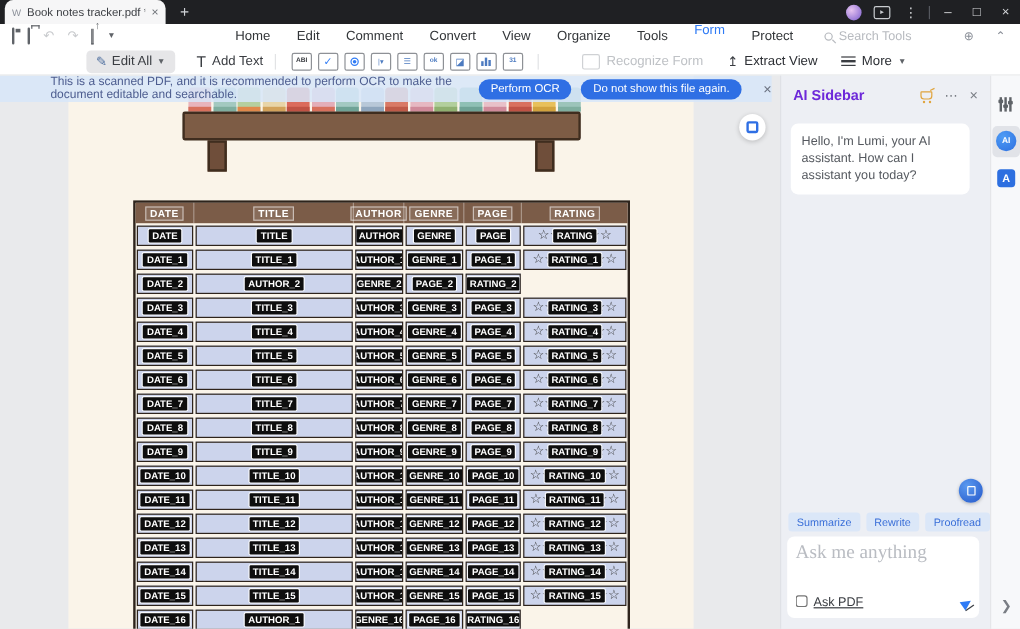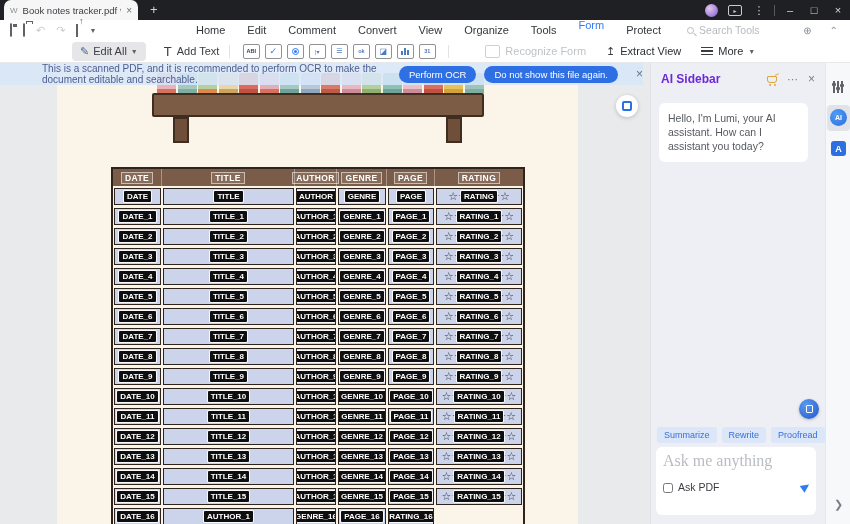--- a/index.html
+++ b/index.html
@@ -112,21 +112,21 @@
     background:radial-gradient(circle at 35% 30%, #5a9af0, #2457c9); display:flex; align-items:center; justify-content:center;
     box-shadow:0 1px 3px rgba(0,0,0,.25); }
   .sb-widget span { width:7px; height:8px; border:1.5px solid #fff; border-radius:1px; display:block; }
   .chips { position:absolute; left:6px; top:364px; display:flex; gap:5px; align-items:center; width:165px; }
   .chip { background:#dbe7f8; color:#3a6fd8; font-size:9px; border-radius:3px; padding:3px 7px; white-space:nowrap; }
   .chips .vdots { color:#6b7077; font-size:11px; margin-left:2px; }
   .askbox { position:absolute; left:5px; top:384px; width:160px; height:68px; background:#fff; border-radius:6px; padding:5px 7px; }
   .askbox textarea { width:100%; height:30px; border:none; outline:none; resize:none; font-family:Liberation Serif, serif;
     font-size:16px; color:#3a3d42; background:transparent; }
   .askbox textarea::placeholder { color:#b9bcc2; }
-  .ask-row { position:absolute; left:7px; right:7px; bottom:22px; display:flex; align-items:flex-end; font-size:10.5px; color:#3a3d42; }
+  .ask-row { position:absolute; left:7px; right:7px; bottom:6px; display:flex; align-items:flex-start; font-size:10.5px; color:#3a3d42;text-decoration:underline; }
   .ask-row input { width:10px; height:10px; margin-right:5px; }
   .plane { margin-left:auto; color:#2f7bf5; font-size:11px; transform:rotate(-35deg); }
   
   .rail { position:absolute; left:825px; top:63px; width:25px; height:461px; background:#f7f8fa; border-left:1px solid #e5e6e9; }
   .tune { position:absolute; left:7px; top:18px; display:flex; gap:2.5px; }
   .tune i { width:1.5px; height:12px; background:#5f6368; position:relative; display:block; }
   .tune i:after { content:""; position:absolute; left:-1.5px; width:4.5px; height:3px; background:#5f6368; border-radius:1px; }
   .tune i:nth-child(1):after { top:2px; } .tune i:nth-child(2):after { top:6px; } .tune i:nth-child(3):after { top:3px; }
   .ai-hl { position:absolute; left:1px; top:42px; width:23px; height:26px; background:#e1e3e8; border-radius:4px; }
   .aibtn { position:absolute; left:4px; top:46px; width:17px; height:17px; border-radius:50%;
@@ -377,23 +377,20 @@
               <span class="fbadge">RATING_1</span>
               <span class="star st-r">☆</span>
               <span class="star ">☆</span>
             </div>
           </div>
           <div class="trow">
             <div class="tcell">
               <span class="fbadge">DATE_2</span>
             </div>
             <div class="tcell">
-              <span class="fbadge">TITLE_2</span>
-            </div>
-            <div class="tcell">
               <span class="fbadge">AUTHOR_2</span>
             </div>
             <div class="tcell">
               <span class="fbadge">GENRE_2</span>
             </div>
             <div class="tcell">
               <span class="fbadge">PAGE_2</span>
             </div>
             <div class="tcell">
               <span class="star ">☆</span>

